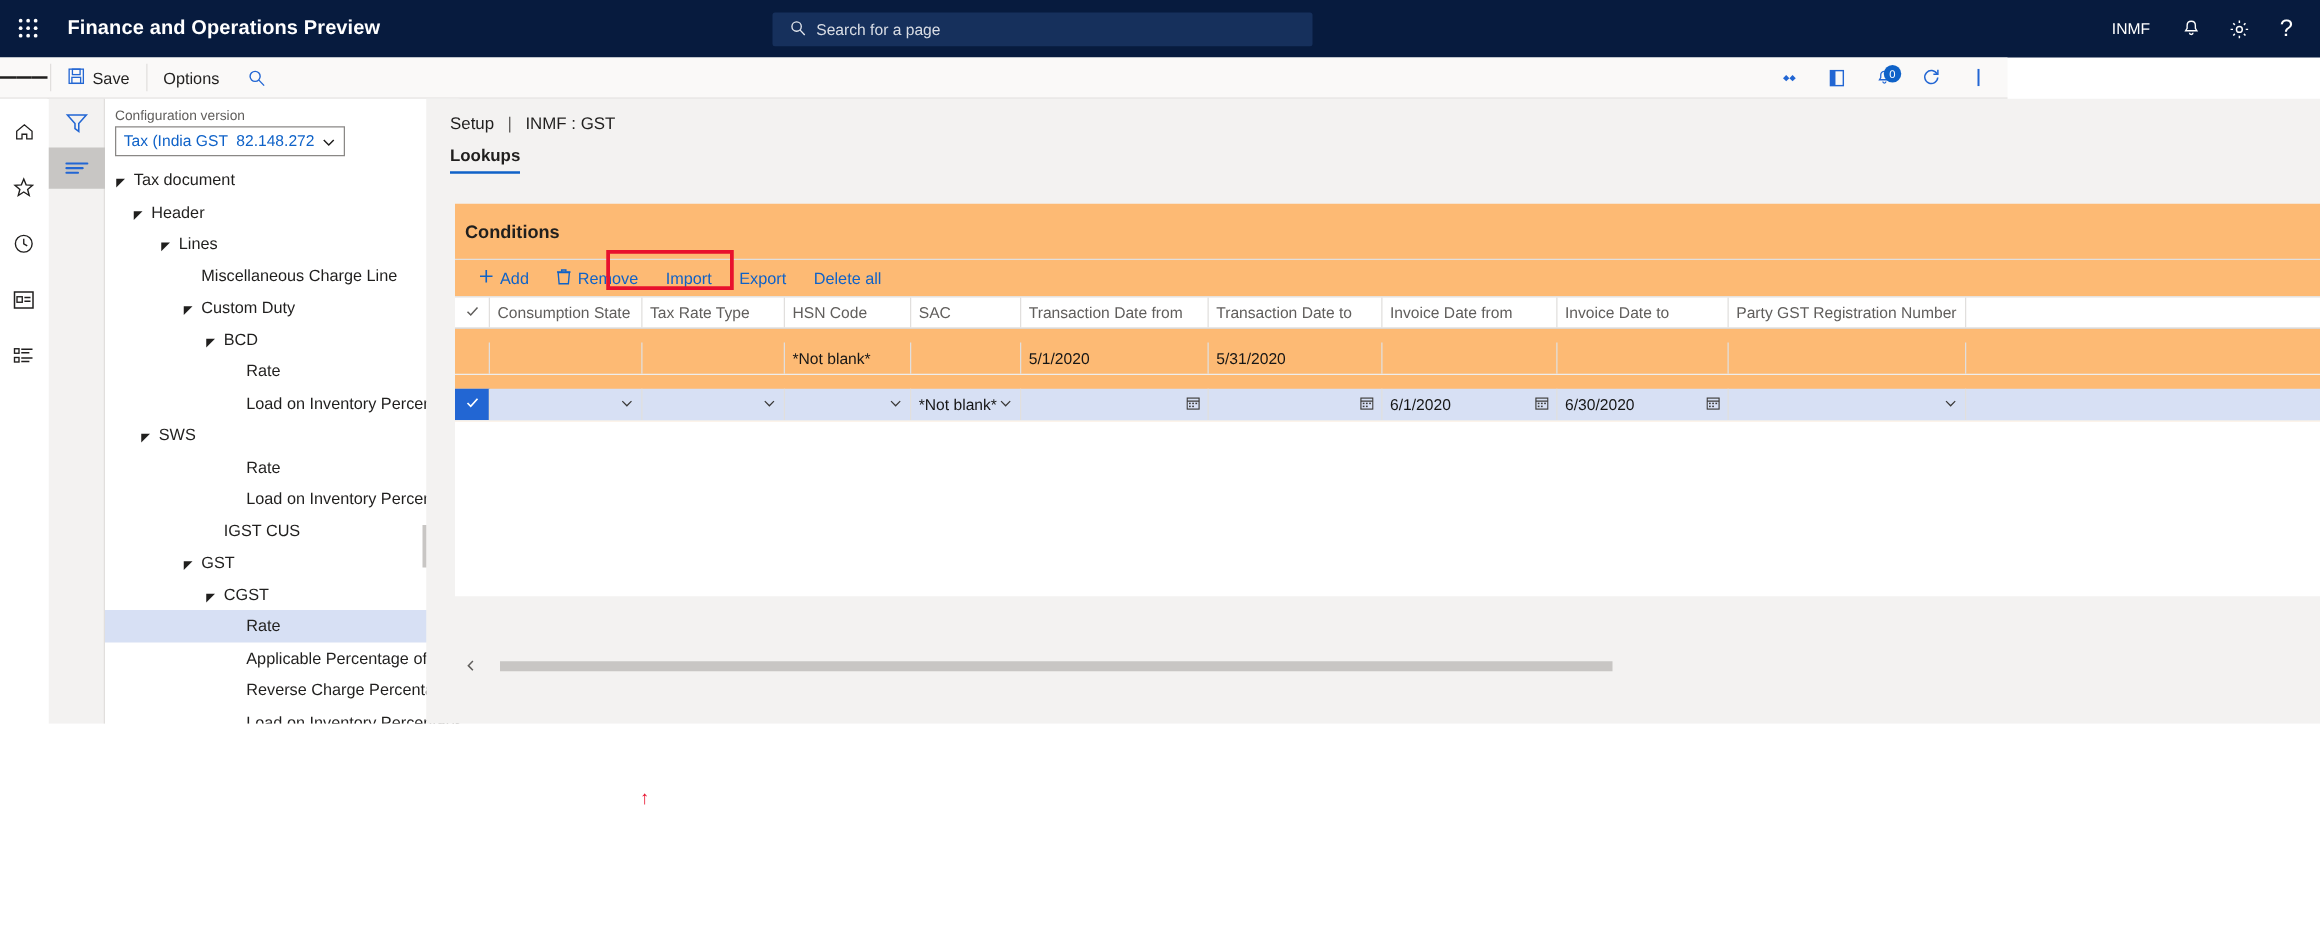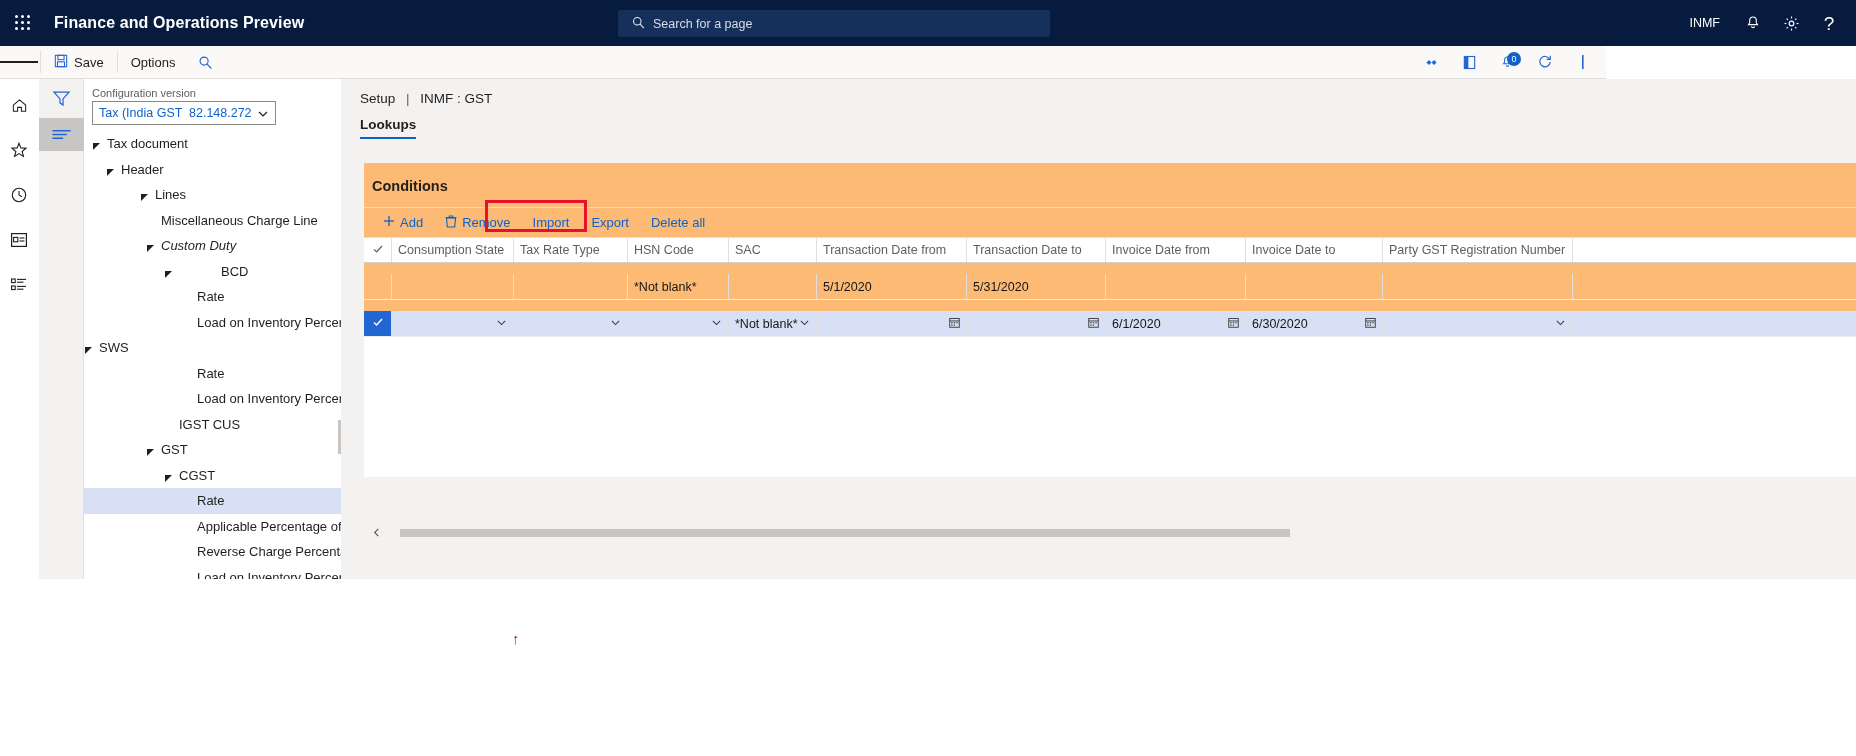--- a/index.html
+++ b/index.html
@@ -331,57 +331,57 @@
             <path d="M1 1 L8 1 L1 8 Z" fill="#201f1e"></path>
           </svg></span>
         <span>Tax document</span>
       </div>
       <div class="tnode" style="padding-left: 22px;">
         <span class="tri"><svg width="9" height="9" viewBox="0 0 9 9">
             <path d="M1 1 L8 1 L1 8 Z" fill="#201f1e"></path>
           </svg></span>
         <span>Header</span>
       </div>
-      <div class="tnode" style="padding-left: 56px;">
+      <div class="tnode" style="padding-left: 44px;">
         <span class="tri"><svg width="9" height="9" viewBox="0 0 9 9">
             <path d="M1 1 L8 1 L1 8 Z" fill="#201f1e"></path>
           </svg></span>
         <span>Lines</span>
       </div>
       <div class="tnode" style="padding-left: 62px;">
         <span class="tri hidden"><svg width="9" height="9" viewBox="0 0 9 9">
             <path d="M1 1 L8 1 L1 8 Z" fill="#201f1e"></path>
           </svg></span>
         <span>Miscellaneous Charge Line</span>
       </div>
-      <div class="tnode" style="padding-left: 62px; font-style: italic;">
+      <div class="tnode" style="padding-left: 62px;">
         <span class="tri"><svg width="9" height="9" viewBox="0 0 9 9">
             <path d="M1 1 L8 1 L1 8 Z" fill="#201f1e"></path>
           </svg></span>
         <span>Custom Duty</span>
       </div>
-      <div class="tnode" style="padding-left: 80px; gap: 42px;">
+      <div class="tnode" style="padding-left: 80px;">
         <span class="tri"><svg width="9" height="9" viewBox="0 0 9 9">
             <path d="M1 1 L8 1 L1 8 Z" fill="#201f1e"></path>
           </svg></span>
         <span>BCD</span>
       </div>
       <div class="tnode" style="padding-left: 98px;">
         <span class="tri hidden"><svg width="9" height="9" viewBox="0 0 9 9">
             <path d="M1 1 L8 1 L1 8 Z" fill="#201f1e"></path>
           </svg></span>
         <span>Rate</span>
       </div>
       <div class="tnode" style="padding-left: 98px;">
         <span class="tri hidden"><svg width="9" height="9" viewBox="0 0 9 9">
             <path d="M1 1 L8 1 L1 8 Z" fill="#201f1e"></path>
           </svg></span>
         <span>Load on Inventory Percentage</span>
       </div>
-      <div class="tnode" style="">
+      <div class="tnode" style=" margin-left: 28px;">
         <span class="tri"><svg width="9" height="9" viewBox="0 0 9 9">
             <path d="M1 1 L8 1 L1 8 Z" fill="#201f1e"></path>
           </svg></span>
         <span>SWS</span>
       </div>
       <div class="tnode" style="padding-left: 98px;">
         <span class="tri hidden"><svg width="9" height="9" viewBox="0 0 9 9">
             <path d="M1 1 L8 1 L1 8 Z" fill="#201f1e"></path>
           </svg></span>
         <span>Rate</span>

